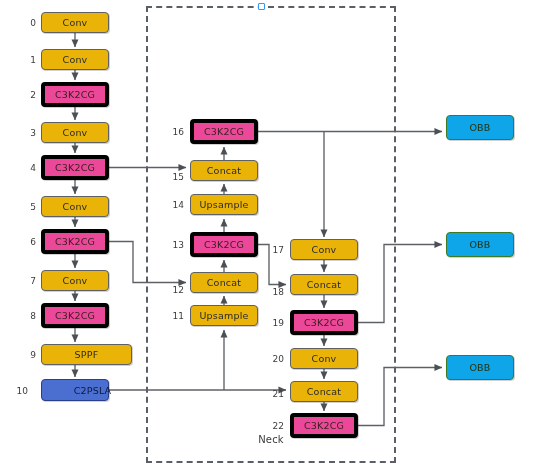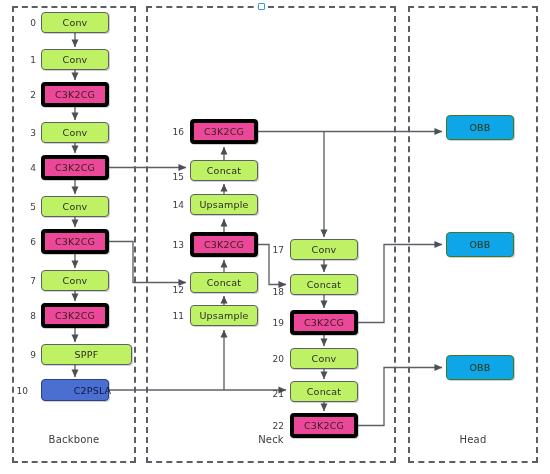--- a/index.html
+++ b/index.html
@@ -35,21 +35,21 @@
     box-sizing: border-box;
     border-radius: 4px;
     display: flex;
     align-items: center;
     justify-content: center;
     font-size: 9.5px;
     letter-spacing: .2px;
     box-shadow: 1px 1px 0 rgba(0,0,0,.18);
   }
   .node.plain {
-    background: #bef264;
+    background: #eab308;
     border: 1px solid #5d6166;
     color: #2b2b2b;
   }
   .node.red {
     background: #ec4899;
     border: 4px solid #000000;
     color: #3d2020;
   }
   .node.blue {
     background: #4a6fd0;
@@ -133,31 +133,25 @@
       <line x1="324" y1="335" x2="324" y2="346" marker-end="url(#ah)"></line>
       <line x1="324" y1="369" x2="324" y2="379" marker-end="url(#ah)"></line>
       <line x1="324" y1="402" x2="324" y2="411" marker-end="url(#ah)"></line>
 
       <path d="M358,322.5 L384,322.5 L384,244.5 L442,244.5" marker-end="url(#ah)"></path>
 
       <path d="M358,425.5 L384,425.5 L384,367.5 L442,367.5" marker-end="url(#ah)"></path>
     </g>
   </svg>
 
-  <div class="section" style="left:12px; top:6px; width:124px; height:457px;">
-    <div class="section-label">Backbone</div>
-  </div>
 
   <div class="section" style="left:146px; top:6px; width:250px; height:457px;">
     <div class="section-label">Neck</div>
   </div>
 
-  <div class="section" style="left:408px; top:6px; width:130px; height:457px;">
-    <div class="section-label">Head</div>
-  </div>
 
   <div class="handle" style="left:258px; top:3px;"></div>
 
   <div class="node plain" style="left:41px; top:12px; width:68px; height:21px;">
       <span>Conv</span>
     </div>
   <div class="idx" style="left:14px; top:18px; width:22px;">0</div>
 
   <div class="node plain" style="left:41px; top:49px; width:68px; height:21px;">
       <span>Conv</span>

